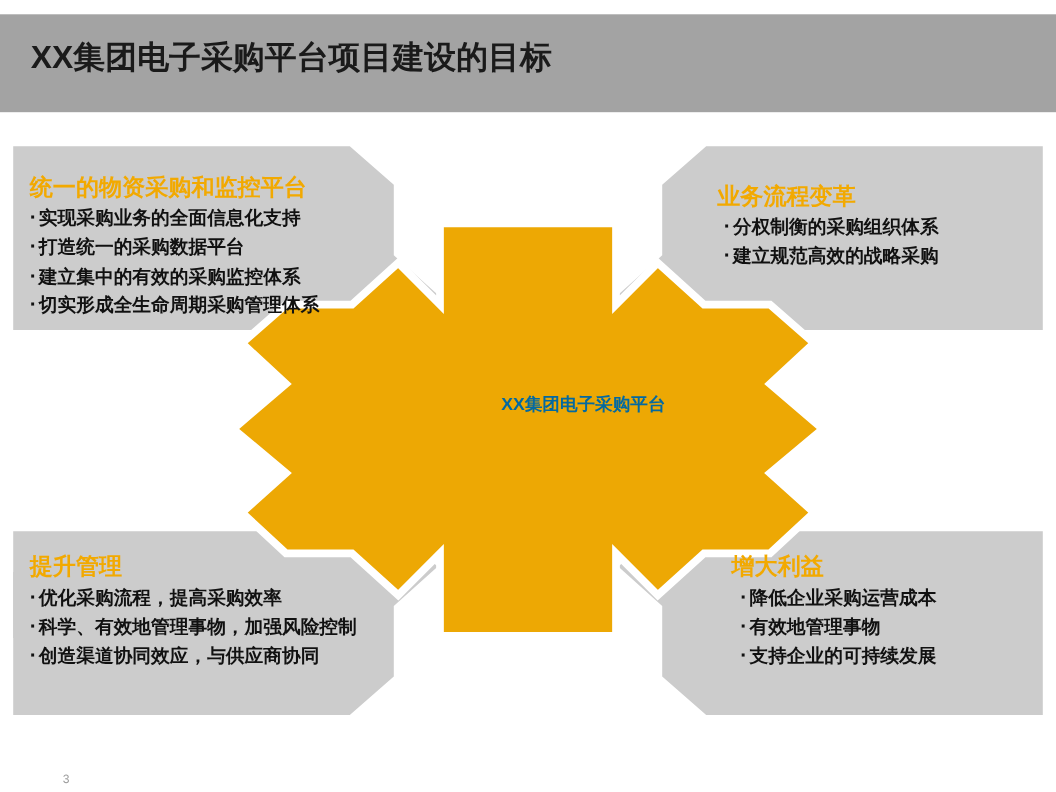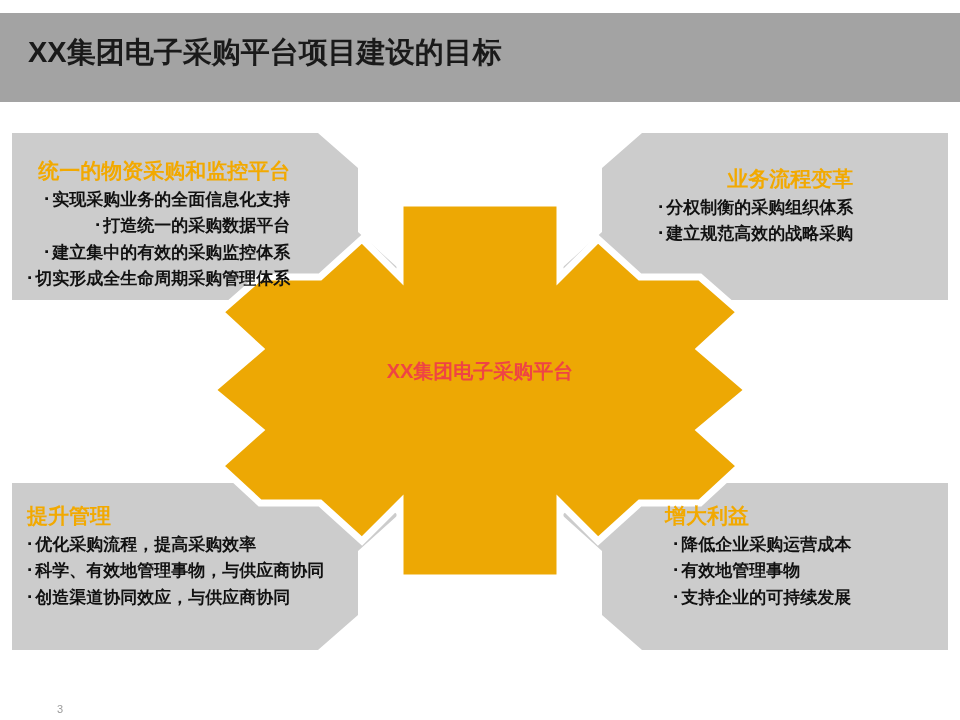--- a/index.html
+++ b/index.html
@@ -78,40 +78,40 @@
   }
   .panel-list li::before {
     content: "\00B7";
     display: inline-block;
     font-weight: bold;
     font-size: 19px;
     margin-right: 2px;
   }
 
   
-  #panel-tl-text { left: 27px; top: 158px; text-align: right; }
-  
-  #panel-tr-text { left: 652px; top: 166px; text-align: right; }
+  #panel-tl-text { left: 27px; top: 158px; text-align: left; }
+  
+  #panel-tr-text { left: 652px; top: 166px; text-align: left; }
   #panel-tr-text .panel-list li { padding-left: 6px; }
   
   #panel-bl-text { left: 27px; top: 503px; text-align: left; }
   
   #panel-br-text { left: 665px; top: 503px; text-align: left; }
   #panel-br-text .panel-list li { padding-left: 8px; }
 
   
   #center-label {
     position: absolute;
     left: 355px;
     top: 357px;
     width: 250px;
-    text-align: center;
-    font-size: 20px;
-    font-weight: bold;
-    color: #ef4444;
+    text-align: right;
+    font-size: 16px;
+    font-weight: bold;
+    color: #0369a1;
     line-height: 1.45;
   }
 
   
   #page-number {
     position: absolute;
     left: 57px;
     top: 703px;
     font-size: 11px;
     color: #9b9b9b;
@@ -233,21 +233,21 @@
     <ul class="panel-list">
       <li>分权制衡的采购组织体系</li>
       <li>建立规范高效的战略采购</li>
     </ul>
   </div>
 
   <div class="panel-text" id="panel-bl-text">
     <div class="panel-heading">提升管理</div>
     <ul class="panel-list">
       <li>优化采购流程，提高采购效率</li>
-      <li>科学、有效地管理事物，与供应商协同</li>
+      <li>科学、有效地管理事物，加强风险控制</li>
       <li>创造渠道协同效应，与供应商协同</li>
     </ul>
   </div>
 
   <div class="panel-text" id="panel-br-text">
     <div class="panel-heading">增大利益</div>
     <ul class="panel-list">
       <li>降低企业采购运营成本</li>
       <li>有效地管理事物</li>
       <li>支持企业的可持续发展</li>

